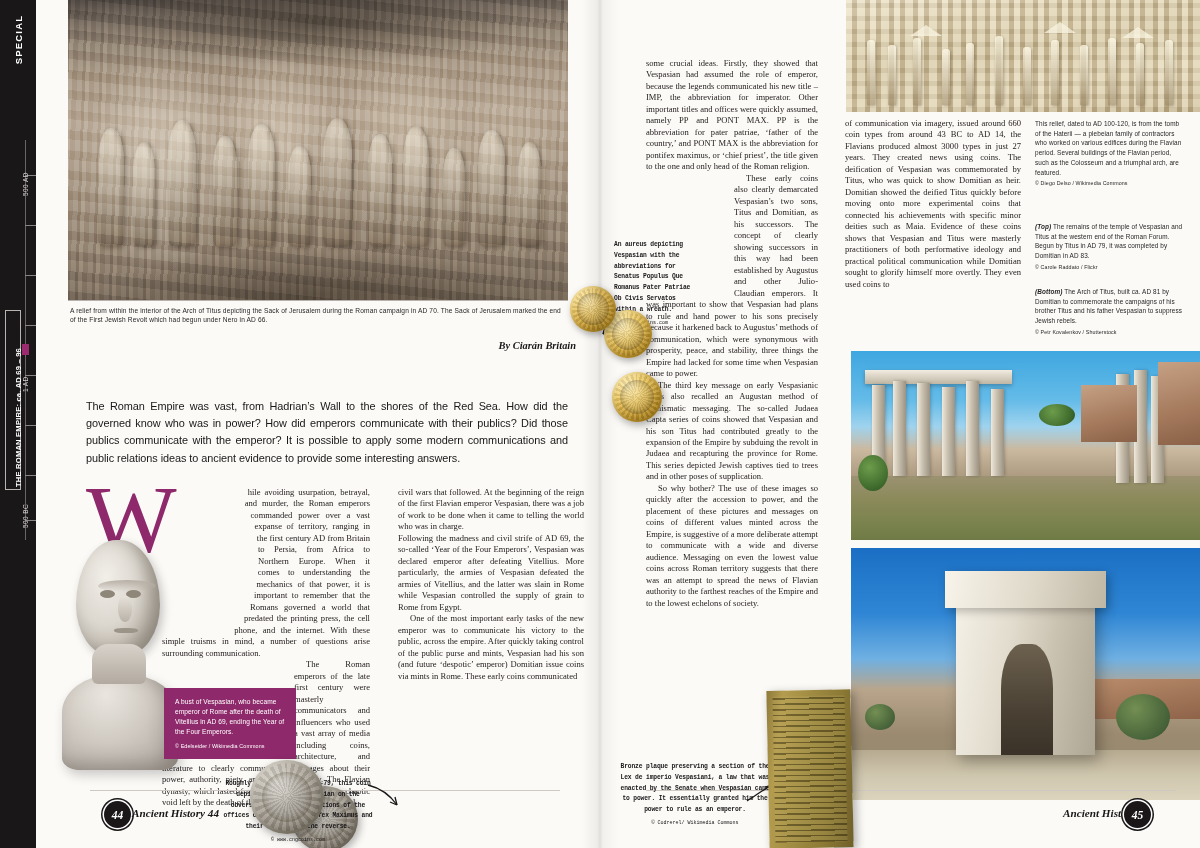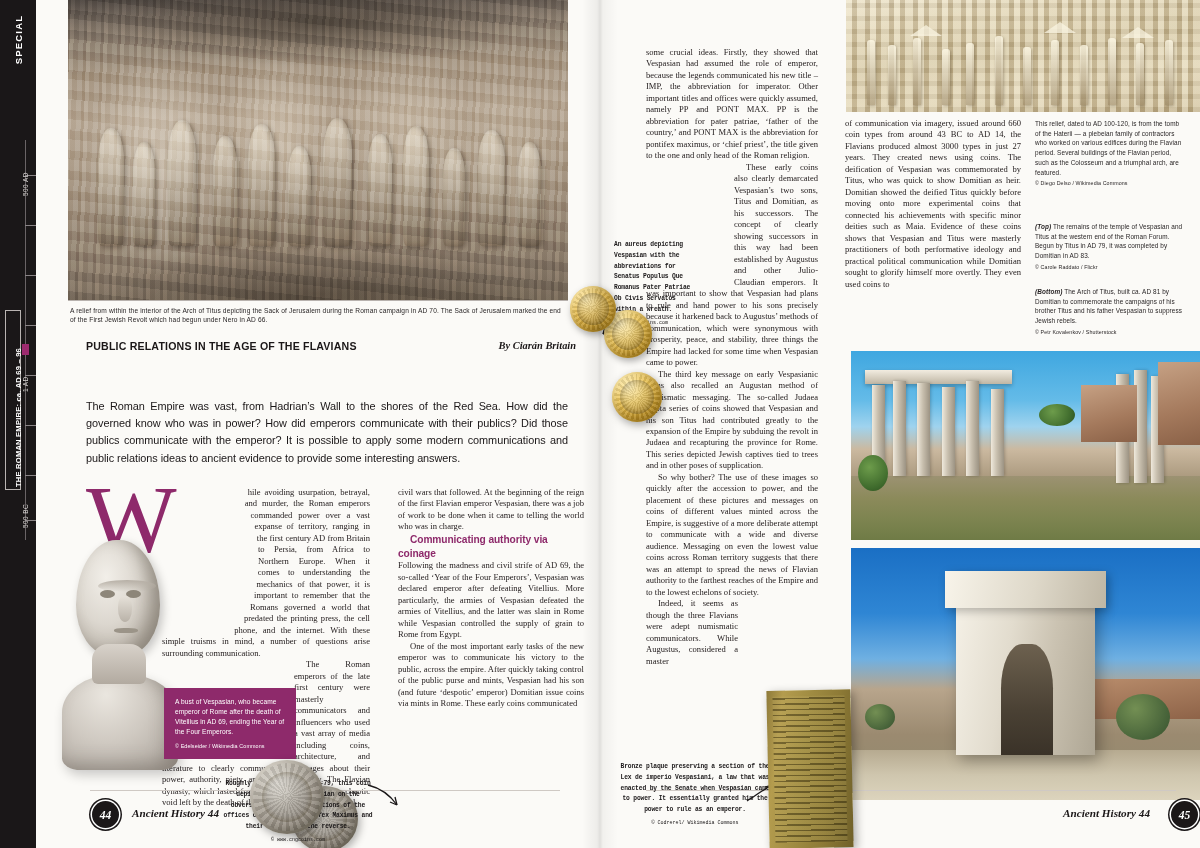--- a/index.html
+++ b/index.html
@@ -172,21 +172,21 @@
     letter-spacing: -.1px;
   }
   
   .c1 { left: 126px; top: 487px;  width: 208px; }
   .c1 p:first-child::before {
     content:""; float:left; width:0; height:74px;
   }
   .c1 .wrapbust { float:left; width: 96px; height: 148px; shape-outside: ellipse(); }
   .c1 .wrapcap  { float:left; width: 132px; height: 96px; clear: left; }
   .c2 { left: 362px; top: 487px;  width: 186px; }
-  .c3 { left: 646px; top: 47px;   width: 172px; }
+  .c3 { left: 646px; top: 58px;   width: 172px; }
   .c3 .wrapaur { float:left; width: 82px; height: 118px; margin: 2px 6px 2px 0; }
   .c4 { left: 845px; top: 118px;  width: 176px; }
   .c3 .wrapplaque { float:right; width: 80px; height: 150px; }
 
   
   .bust {
     position: absolute; left: 26px; top: 540px; width: 116px; height: 230px;
     z-index: 12;
   }
   .bust-head {
@@ -464,21 +464,20 @@
         <i style="left:60%; width:24px; height:112px;"></i>
         <i style="left:67%; width:26px; height:120px;"></i>
         <i style="left:75%; width:22px; height:98px;"></i>
         <i style="left:82%; width:27px; height:116px;"></i>
         <i style="left:90%; width:23px; height:104px;"></i>
       </div>
     </div>
 
     <div class="hero-cap">A relief from within the interior of the Arch of Titus depicting the Sack of Jerusalem during the Roman campaign in AD 70. The Sack of Jerusalem marked the end of the First Jewish Revolt which had begun under Nero in AD 66.</div>
 
-    <div class="kicker">PUBLIC RELATIONS IN THE AGE OF THE FLAVIANS</div>
     <div class="byline">By Ciarán Britain</div>
     <div class="standfirst">The Roman Empire was vast, from Hadrian’s Wall to the shores of the Red Sea. How did the governed know who was in power? How did emperors communicate with their publics? Did those publics communicate with the emperor? It is possible to apply some modern communications and public relations ideas to ancient evidence to provide some interesting answers.</div>
 
     <div class="dropcap">W</div>
 
     <div class="bust">
       <div class="bust-torso"></div>
       <div class="bust-head">
         <div class="bust-brow"></div>
         <div class="bust-eye" style="left:24px;"></div>
@@ -496,21 +495,20 @@
       <p>The Roman emperors of the late first century were masterly communicators and influencers who used a vast array of media including coins, architecture, and literature to clearly communicate messages about their power, authority, piety, and place in history. The Flavian dynasty, which lasted from AD 69 to 96, filled the chaotic void left by the death of the emperor Nero and the brutal</p>
     </div>
 
     <div class="purple-box">
       <div class="txt">A bust of Vespasian, who became emperor of Rome after the death of Vitellius in AD 69, ending the Year of the Four Emperors.</div>
       <div class="cred">© Edelseider / Wikimedia Commons</div>
     </div>
 
     <div class="col c2">
       <p class="noind">civil wars that followed. At the beginning of the reign of the first Flavian emperor Vespasian, there was a job of work to be done when it came to telling the world who was in charge.</p>
-      <p class="subhead">Communicating authority via coinage</p>
       <p class="noind">Following the madness and civil strife of AD 69, the so-called ‘Year of the Four Emperors’, Vespasian was declared emperor after defeating Vitellius. More particularly, the armies of Vespasian defeated the armies of Vitellius, and the latter was slain in Rome while Vespasian controlled the supply of grain to Rome from Egypt.</p>
       <p>One of the most important early tasks of the new emperor was to communicate his victory to the public, across the empire. After quickly taking control of the public purse and mints, Vespasian had his son (and future ‘despotic’ emperor) Domitian issue coins via mints in Rome. These early coins communicated</p>
     </div>
 
     <div class="coin coin-silver">
       <div class="coin-legend"></div>
       <div class="coin-face"></div>
     </div>
     <div class="coin-silver-2">
       <div class="coin-legend"></div>
@@ -520,21 +518,21 @@
     <div class="hand hand-1">
       <div>Roughly dated to ca. AD 69-79, this coin depicts a bust of Vespasian on the obverse with the abbreviations of the offices of Augur and Pontifex Maximus and their emblems on the reverse.</div>
       <div class="cred">© www.cngcoins.com</div>
     </div>
     <svg class="arrow-svg" style="left:330px; top:782px;" width="36" height="30" viewBox="0 0 36 30">
       <path d="M2 3 C14 6, 24 13, 31 23" stroke="#1a1718" stroke-width="1.3" fill="none"></path>
       <path d="M31 23 L24 20 M31 23 L29 15" stroke="#1a1718" stroke-width="1.3" fill="none"></path>
     </svg>
 
     <div class="footline" style="left:54px; top:790px; width:470px;"></div>
-    <div class="folio-badge" style="left:56px; top:801px;">44</div>
+    <div class="folio-badge" style="left:68px; top:801px;">44</div>
     <div class="folio-text" style="left:96px; top:807px;">Ancient History 44</div>
   </div>
 
   <div class="gutter"></div>
 
   <div class="page-right"></div>
 
   <div class="img-frieze">
     <div class="ped" style="left:6%;  height:58%;"></div>
     <div class="ped" style="left:12%; height:54%;"></div>
@@ -553,21 +551,20 @@
     <div class="pedi" style="left:78%; top:24%;"></div>
   </div>
 
   <div class="col c3">
     <p class="noind">some crucial ideas. Firstly, they showed that Vespasian had assumed the role of emperor, because the legends communicated his new title – IMP, the abbreviation for imperator. Other important titles and offices were quickly assumed, namely PP and PONT MAX. PP is the abbreviation for pater patriae, ‘father of the country,’ and PONT MAX is the abbreviation for pontifex maximus, or ‘chief priest’, the title given to the one and only head of the Roman religion.</p>
     <div class="wrapaur"></div>
     <p>These early coins also clearly demarcated Vespasian’s two sons, Titus and Domitian, as his successors. The concept of clearly showing successors in this way had been established by Augustus and other Julio-Claudian emperors. It was important to show that Vespasian had plans to rule and hand power to his sons precisely because it harkened back to Augustus’ methods of communication, which were synonymous with prosperity, peace, and stability, three things the Empire had lacked for some time when Vespasian came to power.</p>
     <p>The third key message on early Vespasianic coins also recalled an Augustan method of numismatic messaging. The so-called Judaea Capta series of coins showed that Vespasian and his son Titus had contributed greatly to the expansion of the Empire by subduing the revolt in Judaea and recapturing the province for Rome. This series depicted Jewish captives tied to trees and in other poses of supplication.</p>
     <p>So why bother? The use of these images so quickly after the accession to power, and the placement of these pictures and messages on coins of different values minted across the Empire, is suggestive of a more deliberate attempt to communicate with a wide and diverse audience. Messaging on even the lowest value coins across Roman territory suggests that there was an attempt to spread the news of Flavian authority to the farthest reaches of the Empire and to the lowest echelons of society.</p>
     <div class="wrapplaque"></div>
-    <p>Indeed, it seems as though the three Flavians were adept numismatic communicators. While Augustus, considered a master</p>
   </div>
 
   <div class="hand hand-3">
     <div>An aureus depicting Vespasian with the abbreviations for Senatus Populus Que Romanus Pater Patriae Ob Civis Servatos within a wreath.</div>
     <div class="cred">© www.cngcoins.com</div>
   </div>
   <svg class="arrow-svg" style="left:600px; top:316px;" width="30" height="22" viewBox="0 0 30 22">
     <path d="M28 3 C19 6, 10 11, 3 18" stroke="#1a1718" stroke-width="1.3" fill="none"></path>
     <path d="M3 18 L10 16 M3 18 L5 11" stroke="#1a1718" stroke-width="1.3" fill="none"></path>
   </svg>
@@ -638,15 +635,15 @@
     <div>Bronze plaque preserving a section of the Lex de imperio Vespasiani, a law that was enacted by the Senate when Vespasian came to power. It essentially granted him the power to rule as an emperor.</div>
     <div class="cred">© Codrerel/ Wikimedia Commons</div>
   </div>
   <svg class="arrow-svg" style="left:746px; top:782px;" width="28" height="22" viewBox="0 0 28 22">
     <path d="M1 19 C9 14, 17 8, 26 3" stroke="#1a1718" stroke-width="1.3" fill="none"></path>
     <path d="M26 3 L19 5 M26 3 L24 10" stroke="#1a1718" stroke-width="1.3" fill="none"></path>
   </svg>
 
   <div class="footline" style="left:646px; top:790px; width:530px;"></div>
   <div class="folio-text" style="left:1063px; top:807px;">Ancient History 44</div>
-  <div class="folio-badge" style="left:1171px; top:801px;text-align:right;">45</div>
+  <div class="folio-badge" style="left:1124px; top:801px;text-align:right;">45</div>
 
 </div>
 
 </body></html>

